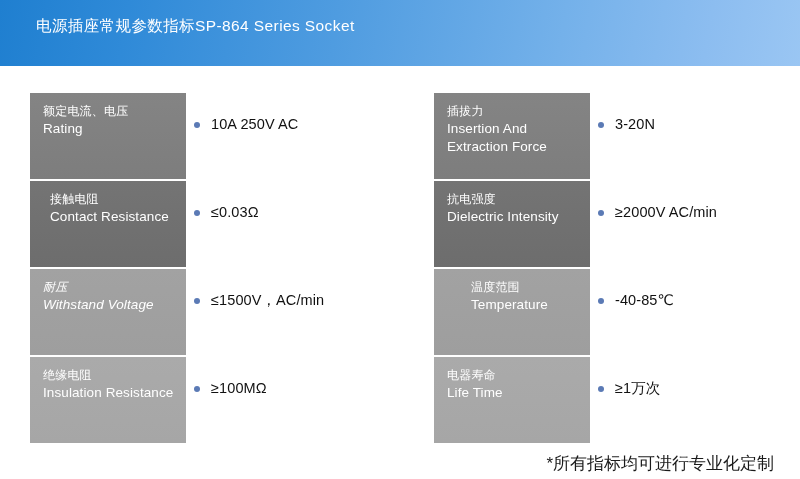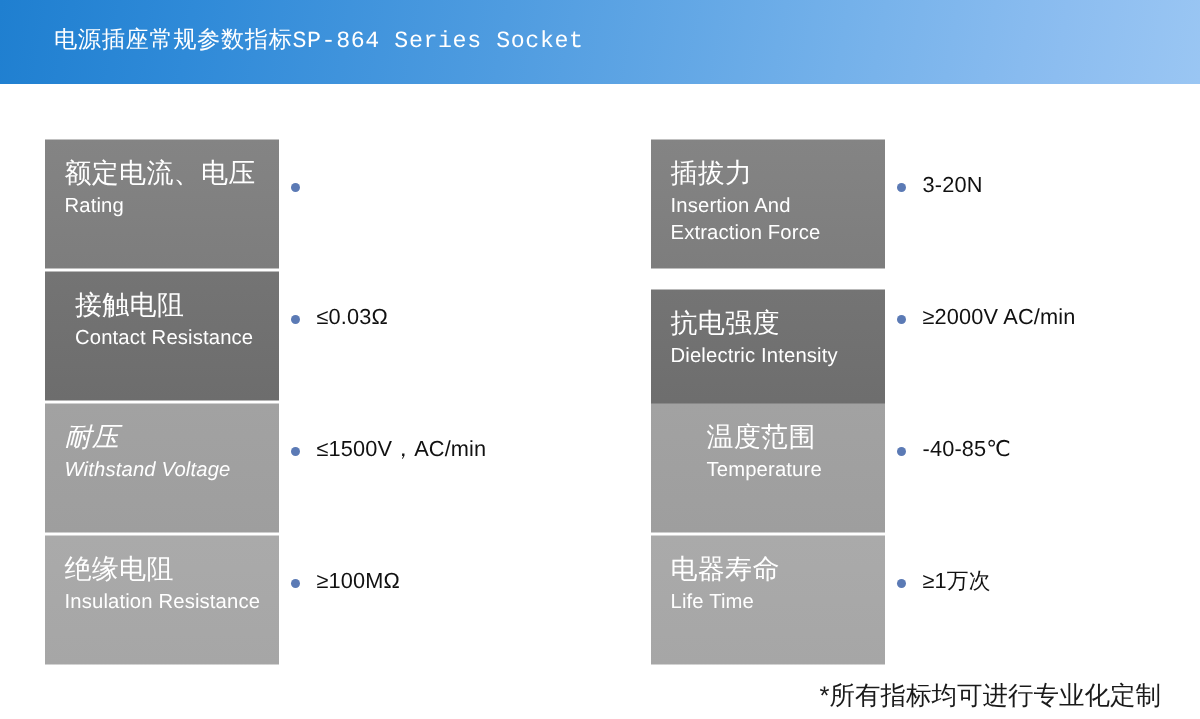--- a/index.html
+++ b/index.html
@@ -15,29 +15,28 @@
     font-family: "Liberation Sans", "DejaVu Sans", sans-serif;
     color: #1a1a1a;
   }
 
   
   #header-banner {
     position: absolute;
     left: 0;
     top: 0;
     width: 800px;
-    height: 56px;
+    height: 66px;
     background: linear-gradient(100deg,
                 #1f7fd0 0%,
                 #2f8ad8 16%,
                 #4f9ce0 42%,
                 #74b1ea 70%,
                 #8cbdf0 88%,
                 #9ac6f3 100%);
-    font-family: Liberation Mono, monospace;
   }
   #header-title {
     position: absolute;
     left: 36px;
     top: 16px;
     font-size: 15.5px;
     letter-spacing: 0.4px;
     color: #ffffff;
     white-space: nowrap;
     font-weight: 400;
@@ -74,27 +73,27 @@
     padding: 11px 0 0 13px;
     color: #ffffff;
     line-height: 1.33;
   }
   
   #spec-column-left  .r0 .spec-label { background: linear-gradient(180deg,#848484 0%, #7d7d7d 100%); }
   #spec-column-left  .r1 .spec-label { background: linear-gradient(180deg,#747474 0%, #6d6d6d 100%); padding-left: 20px; }
   #spec-column-left  .r2 .spec-label { background: linear-gradient(180deg,#a2a2a2 0%, #9e9e9e 100%); font-style: italic; }
   #spec-column-left  .r3 .spec-label { background: linear-gradient(180deg,#aaaaaa 0%, #a6a6a6 100%); }
   #spec-column-right .r0 .spec-label { background: linear-gradient(180deg,#848484 0%, #7d7d7d 100%); }
-  #spec-column-right .r1 .spec-label { background: linear-gradient(180deg,#747474 0%, #6d6d6d 100%); margin-top: 12px; }
+  #spec-column-right .r1 .spec-label { background: linear-gradient(180deg,#747474 0%, #6d6d6d 100%); }
   #spec-column-right .r2 .spec-label { background: linear-gradient(180deg,#a2a2a2 0%, #9e9e9e 100%); padding-left: 37px; }
   #spec-column-right .r3 .spec-label { background: linear-gradient(180deg,#aaaaaa 0%, #a6a6a6 100%); }
 
   .label-cn {
     display: block;
-    font-size: 18px;
+    font-size: 12px;
     letter-spacing: 0.2px;
     white-space: nowrap;
   }
   .label-en {
     display: block;
     font-size: 13.5px;
     letter-spacing: 0.1px;
     white-space: nowrap;
   }
 
@@ -141,20 +140,21 @@
 
 <div id="spec-column-left" class="spec-column">
 
   <div class="spec-row r0">
     <div class="spec-label">
       <span class="label-cn">额定电流、电压</span>
       <span class="label-en">Rating</span>
     </div>
     <div class="spec-value">
       <span class="bullet"></span>
+      <span class="value-text">10A  250V AC</span>
     </div>
   </div>
 
   <div class="spec-row r1">
     <div class="spec-label">
       <span class="label-cn">接触电阻</span>
       <span class="label-en">Contact Resistance</span>
     </div>
     <div class="spec-value">
       <span class="bullet"></span>

